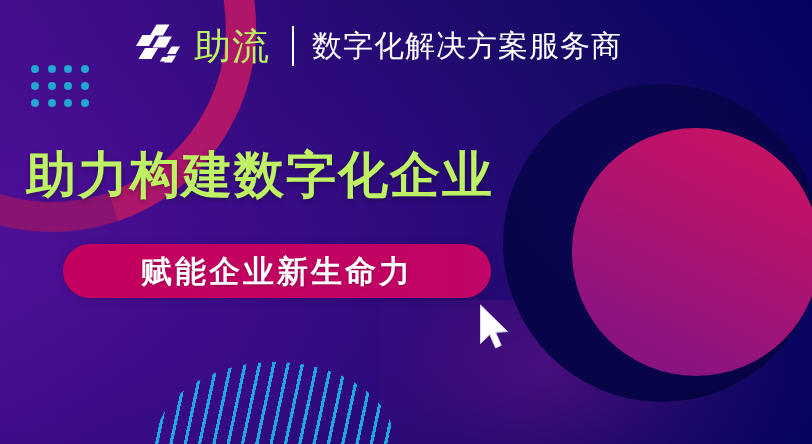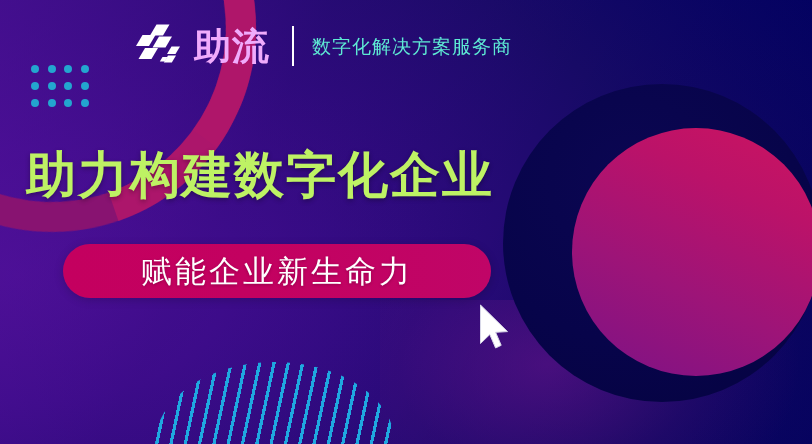--- a/index.html
+++ b/index.html
@@ -151,37 +151,37 @@
     align-items: center;
     height: 52px;
   }
   .logo-mark {
     width: 48px;
     height: 48px;
     flex: 0 0 auto;
     margin-right: 10px;
   }
   .brand-name {
-    color: #f0abfc;
+    color: #bef264;
     font-size: 37px;
-    font-weight: 700;
+    font-weight: 400;
     letter-spacing: 1px;
     line-height: 1;
     white-space: nowrap;
   }
   .divider {
     width: 2px;
     height: 40px;
     background: #ffffff;
     margin: 0 18px 0 22px;
     flex: 0 0 auto;
   }
   .tagline {
-    color: #5eead4;
-    font-size: 19px;
+    color: #ffffff;
+    font-size: 30px;
     font-weight: 400;
     letter-spacing: 1px;
     white-space: nowrap;
     line-height: 1;
   }
 
   
   .headline {
     position: absolute;
     left: 26px;
@@ -208,21 +208,21 @@
     padding: 0;
     display: flex;
     align-items: center;
     justify-content: center;
     cursor: pointer;
     box-shadow: 0 2px 10px rgba(0,0,0,0.18);
   }
   .pill-label {
     color: #ffffff;
     font-size: 31px;
-    font-weight: 400;
+    font-weight: 700;
     letter-spacing: 3px;
     line-height: 1;
     white-space: nowrap;
     text-shadow: 0 1px 3px rgba(0,0,0,0.25);
   }
 
   
   .cursor {
     position: absolute;
     left: 478px;

